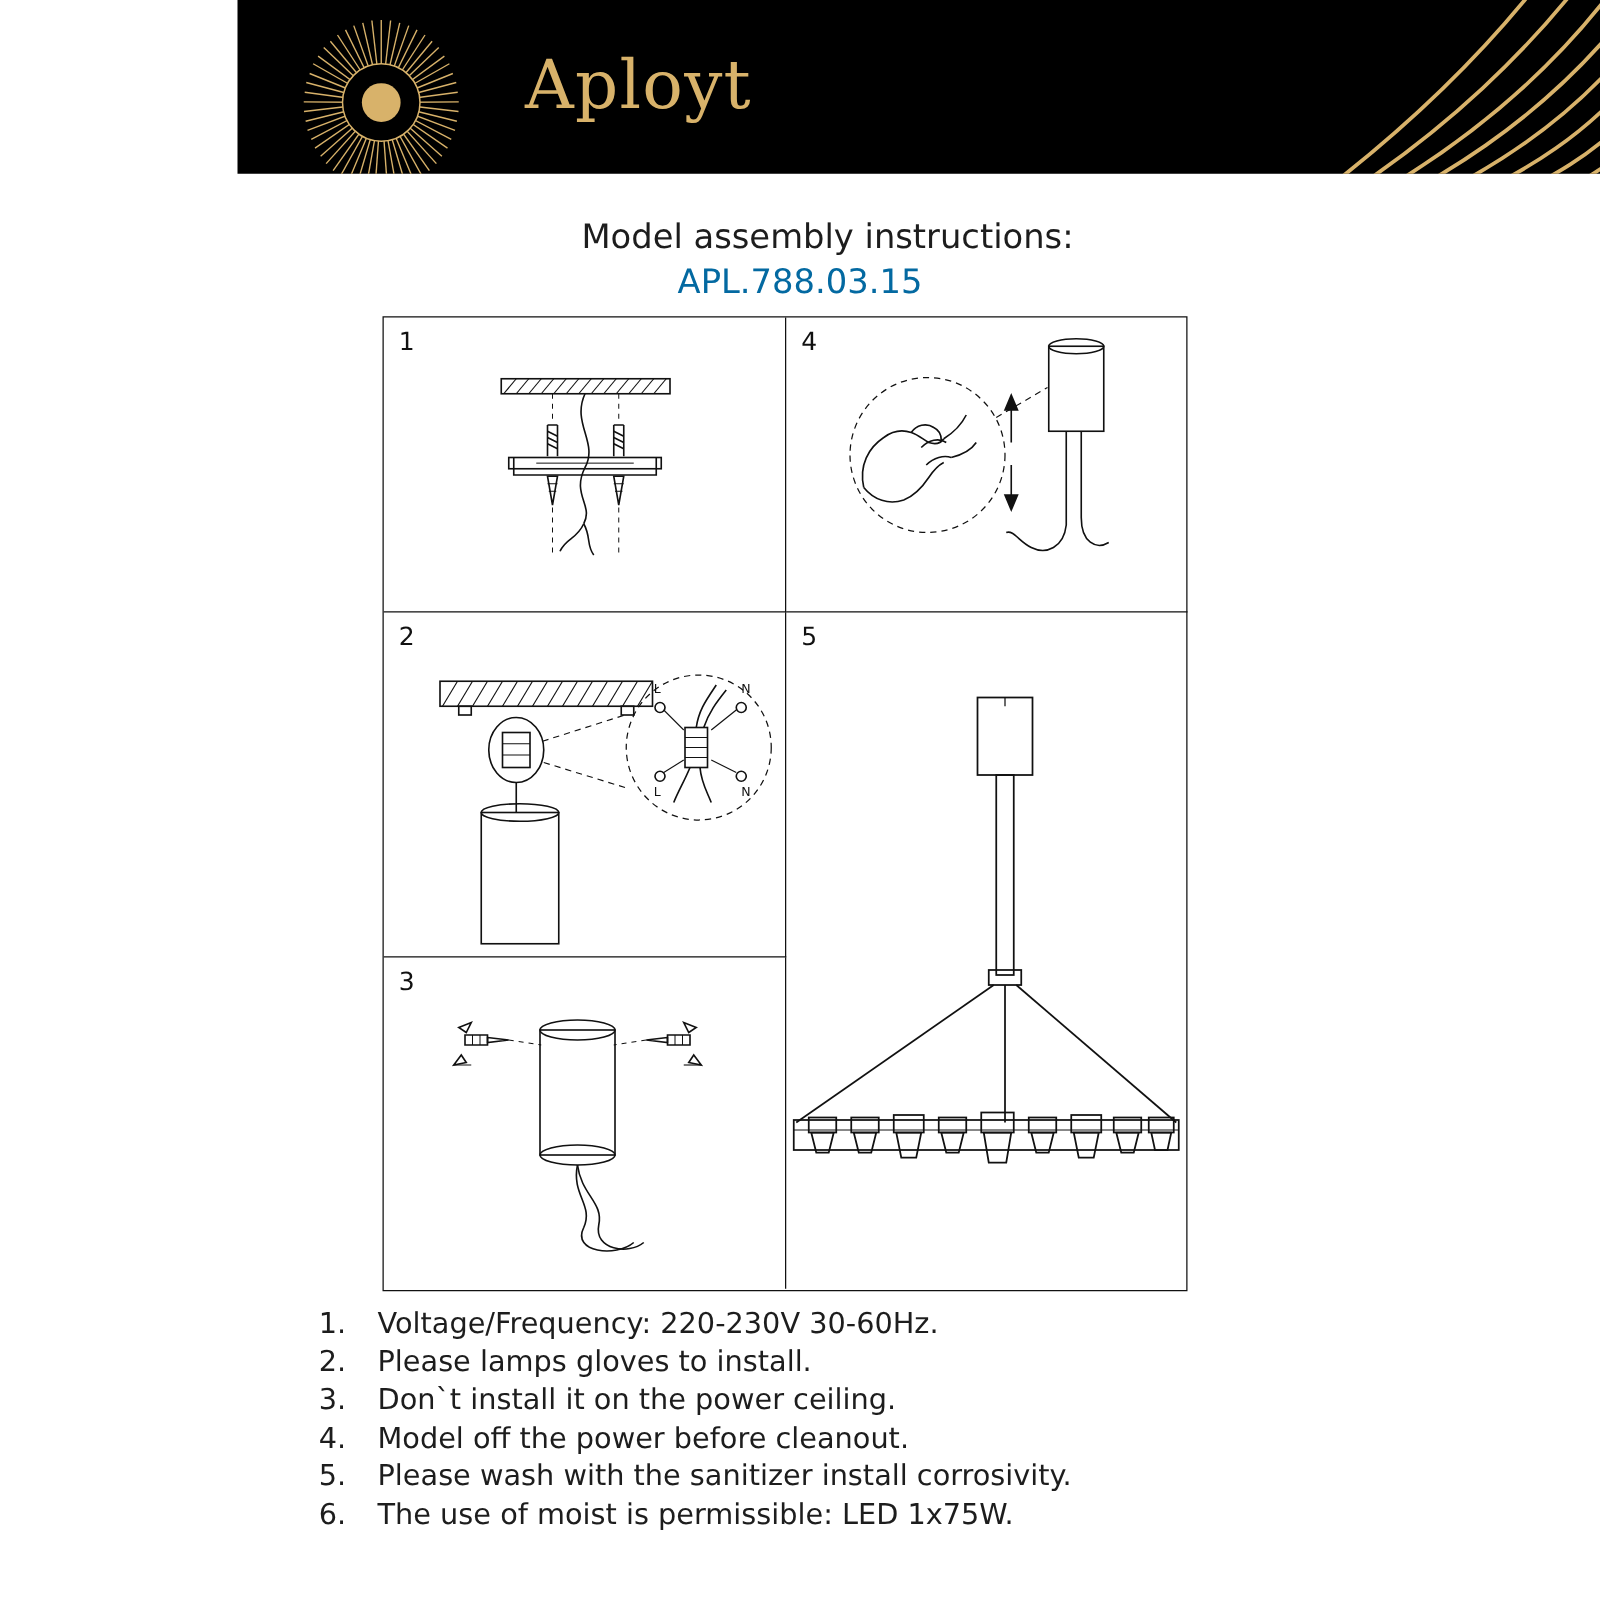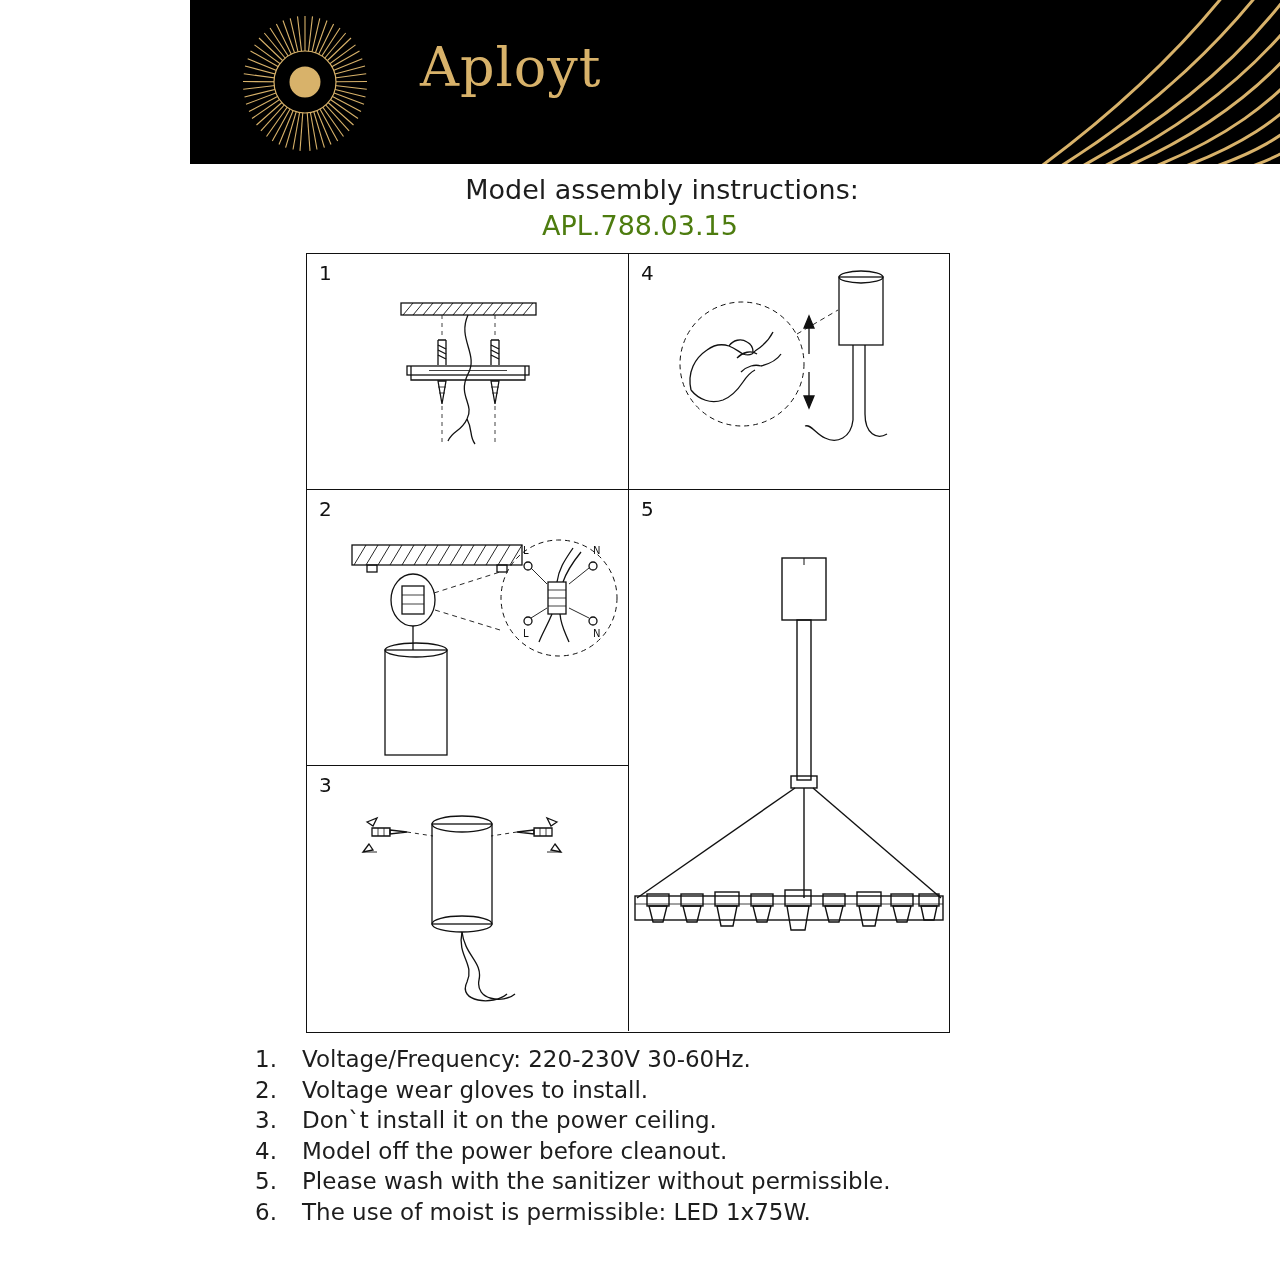--- a/index.html
+++ b/index.html
@@ -15,21 +15,21 @@
     position: relative;
     overflow: hidden;
   }
 
   
   .banner {
     position: absolute;
     left: 190px;
     top: 0;
     width: 1090px;
-    height: 164px;
+    height: 139px;
     background: #000000;
     overflow: hidden;
   }
   .banner-logo-mark {
     position: absolute;
     left: 45px;
     top: 12px;
     width: 140px;
     height: 140px;
   }
@@ -60,21 +60,21 @@
     text-align: center;
   }
   .title-line1 {
     font-size: 27px;
     color: #1d1d1d;
     line-height: 36px;
     margin-left: 44px;
   }
   .title-line2 {
     font-size: 27px;
-    color: #4d7c0f;
+    color: #0369a1;
     line-height: 36px;
   }
 
   
   .grid {
     position: absolute;
     left: 306px;
     top: 253px;
     width: 644px;
     height: 780px;
@@ -458,31 +458,31 @@
   </div>
 </div>
 
 <div class="notes">
   <div class="note-row">
     <div class="note-idx">1.</div>
     <div class="note-text">Voltage/Frequency: 220-230V 30-60Hz.</div>
   </div>
   <div class="note-row">
     <div class="note-idx">2.</div>
-    <div class="note-text">Voltage wear gloves to install.</div>
+    <div class="note-text">Please lamps gloves to install.</div>
   </div>
   <div class="note-row">
     <div class="note-idx">3.</div>
     <div class="note-text">Don`t install it on the power ceiling.</div>
   </div>
   <div class="note-row">
     <div class="note-idx">4.</div>
     <div class="note-text">Model off the power before cleanout.</div>
   </div>
   <div class="note-row">
     <div class="note-idx">5.</div>
-    <div class="note-text">Please wash with the sanitizer without permissible.</div>
+    <div class="note-text">Please wash with the sanitizer install corrosivity.</div>
   </div>
   <div class="note-row">
     <div class="note-idx">6.</div>
     <div class="note-text">The use of moist is permissible: LED 1x75W.</div>
   </div>
 </div>
 
 </body></html>

